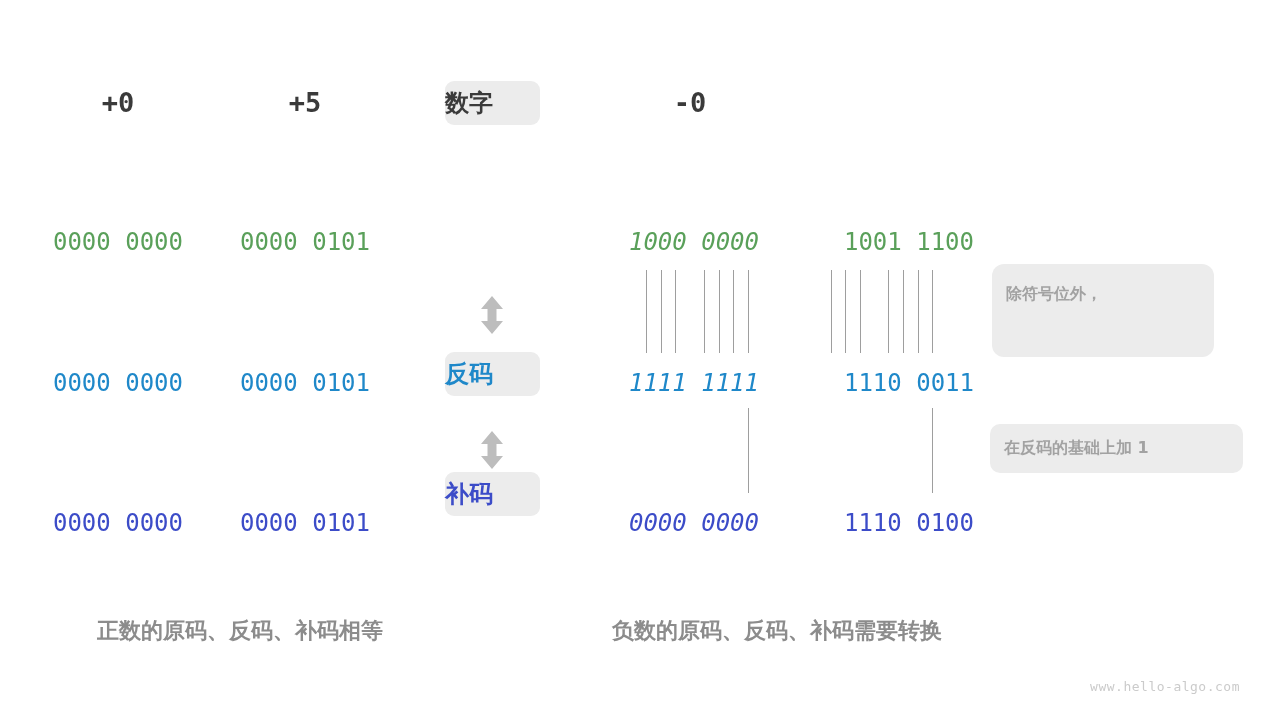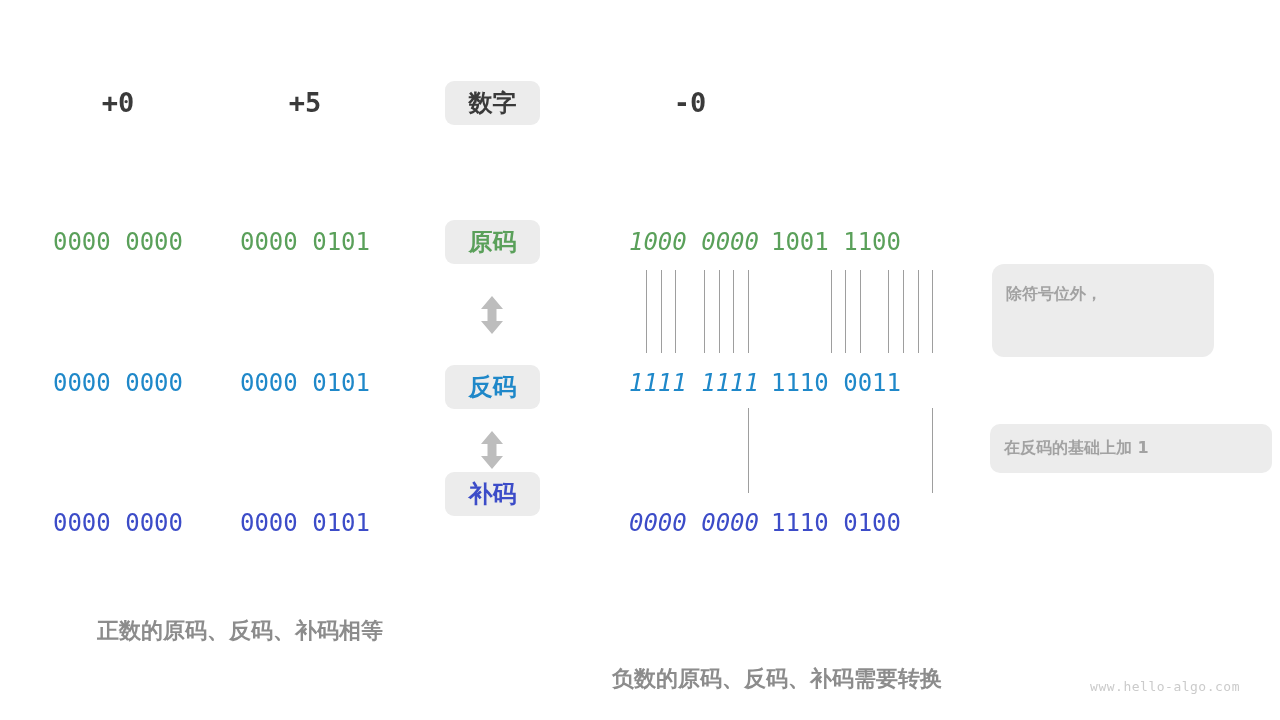--- a/index.html
+++ b/index.html
@@ -10,55 +10,55 @@
   
   .hdr-num {
     position:absolute; top:86px; width:200px; text-align:center;
     font-family:"DejaVu Sans Mono", monospace; font-weight:bold;
     font-size:27px; line-height:34px; color:var(--header-text, #3A3A3A);
   }
   
   .chip {
     position:absolute; left:445px; width:95px; height:44px;
     background:var(--box-bg, #ECECEC); border-radius:9px;
-    display:flex; align-items:center; justify-content:center;
+    display:flex; align-items:center; 
     font-size:24px; font-weight:bold;
   }
   .chip-dark { color:var(--header-text, #3A3A3A); }
   .c-green  { color:var(--sign-magnitude, #5AA05A); }
   .c-blue   { color:var(--ones-complement, #1F88C9); }
   .c-indigo { color:var(--twos-complement, #3C4CC8); }
   
   .bin {
     position:absolute; width:200px; text-align:center;
     font-family:"DejaVu Sans Mono", monospace; font-size:24px; line-height:34px;
   }
   .r1 { top:225px; } .r2 { top:366px; } .r3 { top:506px; }
-  .col1 { left:18px; } .col2 { left:205px; } .col3 { left:594px;font-style:italic; } .col4 { left:736px; }
+  .col1 { left:18px; } .col2 { left:205px; } .col3 { left:594px;font-style:italic; } .col4 { left:774px;text-align:right; }
   
   .tick  { position:absolute; top:270px; width:1px; height:83px; background:#9E9E9E; }
   .vline { position:absolute; top:408px; width:1px; height:85px; background:#9E9E9E; }
   
   .arrow { position:absolute; left:481px; width:22px; height:38px; }
   
   .callout {
     position:absolute; background:var(--box-bg, #ECECEC); border-radius:12px;
     color:var(--annotation-text, #A2A2A2); font-size:16px; font-weight:bold;
     box-sizing:border-box;
   }
   .callout-1 { left:992px; top:264px; width:222px; height:93px; padding:12px 0 0 14px; line-height:35px; }
-  .callout-2 { left:990px; top:424px; width:282px; height:49px; padding:0 0 0 14px;
+  .callout-2 { left:990px; top:424px; width:253px; height:49px; padding:0 0 0 14px;
                display:flex; align-items:center; border-radius:10px; }
   
   .caption {
     position:absolute; top:618px; font-size:22px; font-weight:bold;
     line-height:26px; color:var(--caption-text, #8C8C8C); white-space:nowrap;
   }
   .caption-left  { left:55px;margin-left:42px; }
-  .caption-right { left:612px;margin-top:48px; }
+  .caption-right { left:612px; }
   
   .watermark {
     position:absolute; top:679px; right:40px;
     font-family:"DejaVu Sans Mono", monospace; font-size:13px;
     color:#CBCBCB; letter-spacing:0.5px;
   }
 </style>
 </head>
 <body>
 
@@ -68,23 +68,20 @@
   <div class="hdr-num" style="left:205px">+5</div>
   <div class="hdr-num" style="left:590px">-0</div>
   <div class="chip chip-dark" style="top:81px">
     <span>数字</span>
   </div>
 
   <div class="bin r1 col1 c-green">0000 0000</div>
   <div class="bin r1 col2 c-green">0000 0101</div>
   <div class="bin r1 col3 c-green">1000 0000</div>
   <div class="bin r1 col4 c-green">1001 1100</div>
-  <div class="chip c-green" style="top:220px">
-    <span>原码</span>
-  </div>
 
   <div class="tick" style="left:646px"></div>
   <div class="tick" style="left:661px"></div>
   <div class="tick" style="left:675px"></div>
   <div class="tick" style="left:704px"></div>
   <div class="tick" style="left:719px"></div>
   <div class="tick" style="left:733px"></div>
   <div class="tick" style="left:748px"></div>
   <div class="tick" style="left:831px"></div>
   <div class="tick" style="left:845px"></div>
@@ -95,21 +92,21 @@
   <div class="tick" style="left:932px"></div>
 
   <svg class="arrow" style="top:296px" viewBox="0 0 22 38">
     <path d="M11 0 L22 13 L15.5 13 L15.5 25 L22 25 L11 38 L0 25 L6.5 25 L6.5 13 L0 13 Z" fill="#BDBDBD"></path>
   </svg>
 
   <div class="bin r2 col1 c-blue">0000 0000</div>
   <div class="bin r2 col2 c-blue">0000 0101</div>
   <div class="bin r2 col3 c-blue">1111 1111</div>
   <div class="bin r2 col4 c-blue">1110 0011</div>
-  <div class="chip c-blue" style="top:365px">
+  <div class="chip c-blue" style="top:352px">
     <span>反码</span>
   </div>
 
   <div class="vline" style="left:748px"></div>
   <div class="vline" style="left:932px"></div>
 
   <svg class="arrow" style="top:431px" viewBox="0 0 22 38">
     <path d="M11 0 L22 13 L15.5 13 L15.5 25 L22 25 L11 38 L0 25 L6.5 25 L6.5 13 L0 13 Z" fill="#BDBDBD"></path>
   </svg>
 

